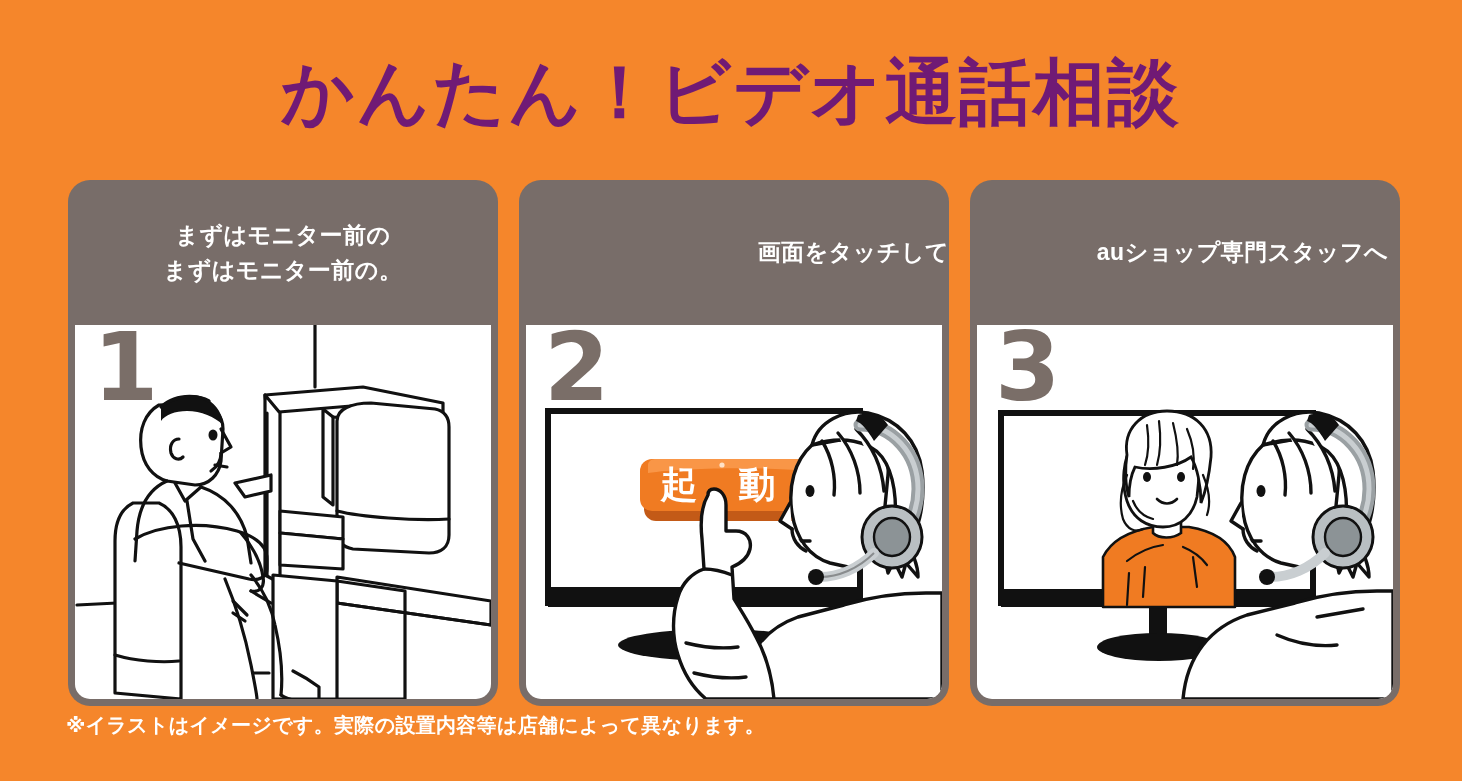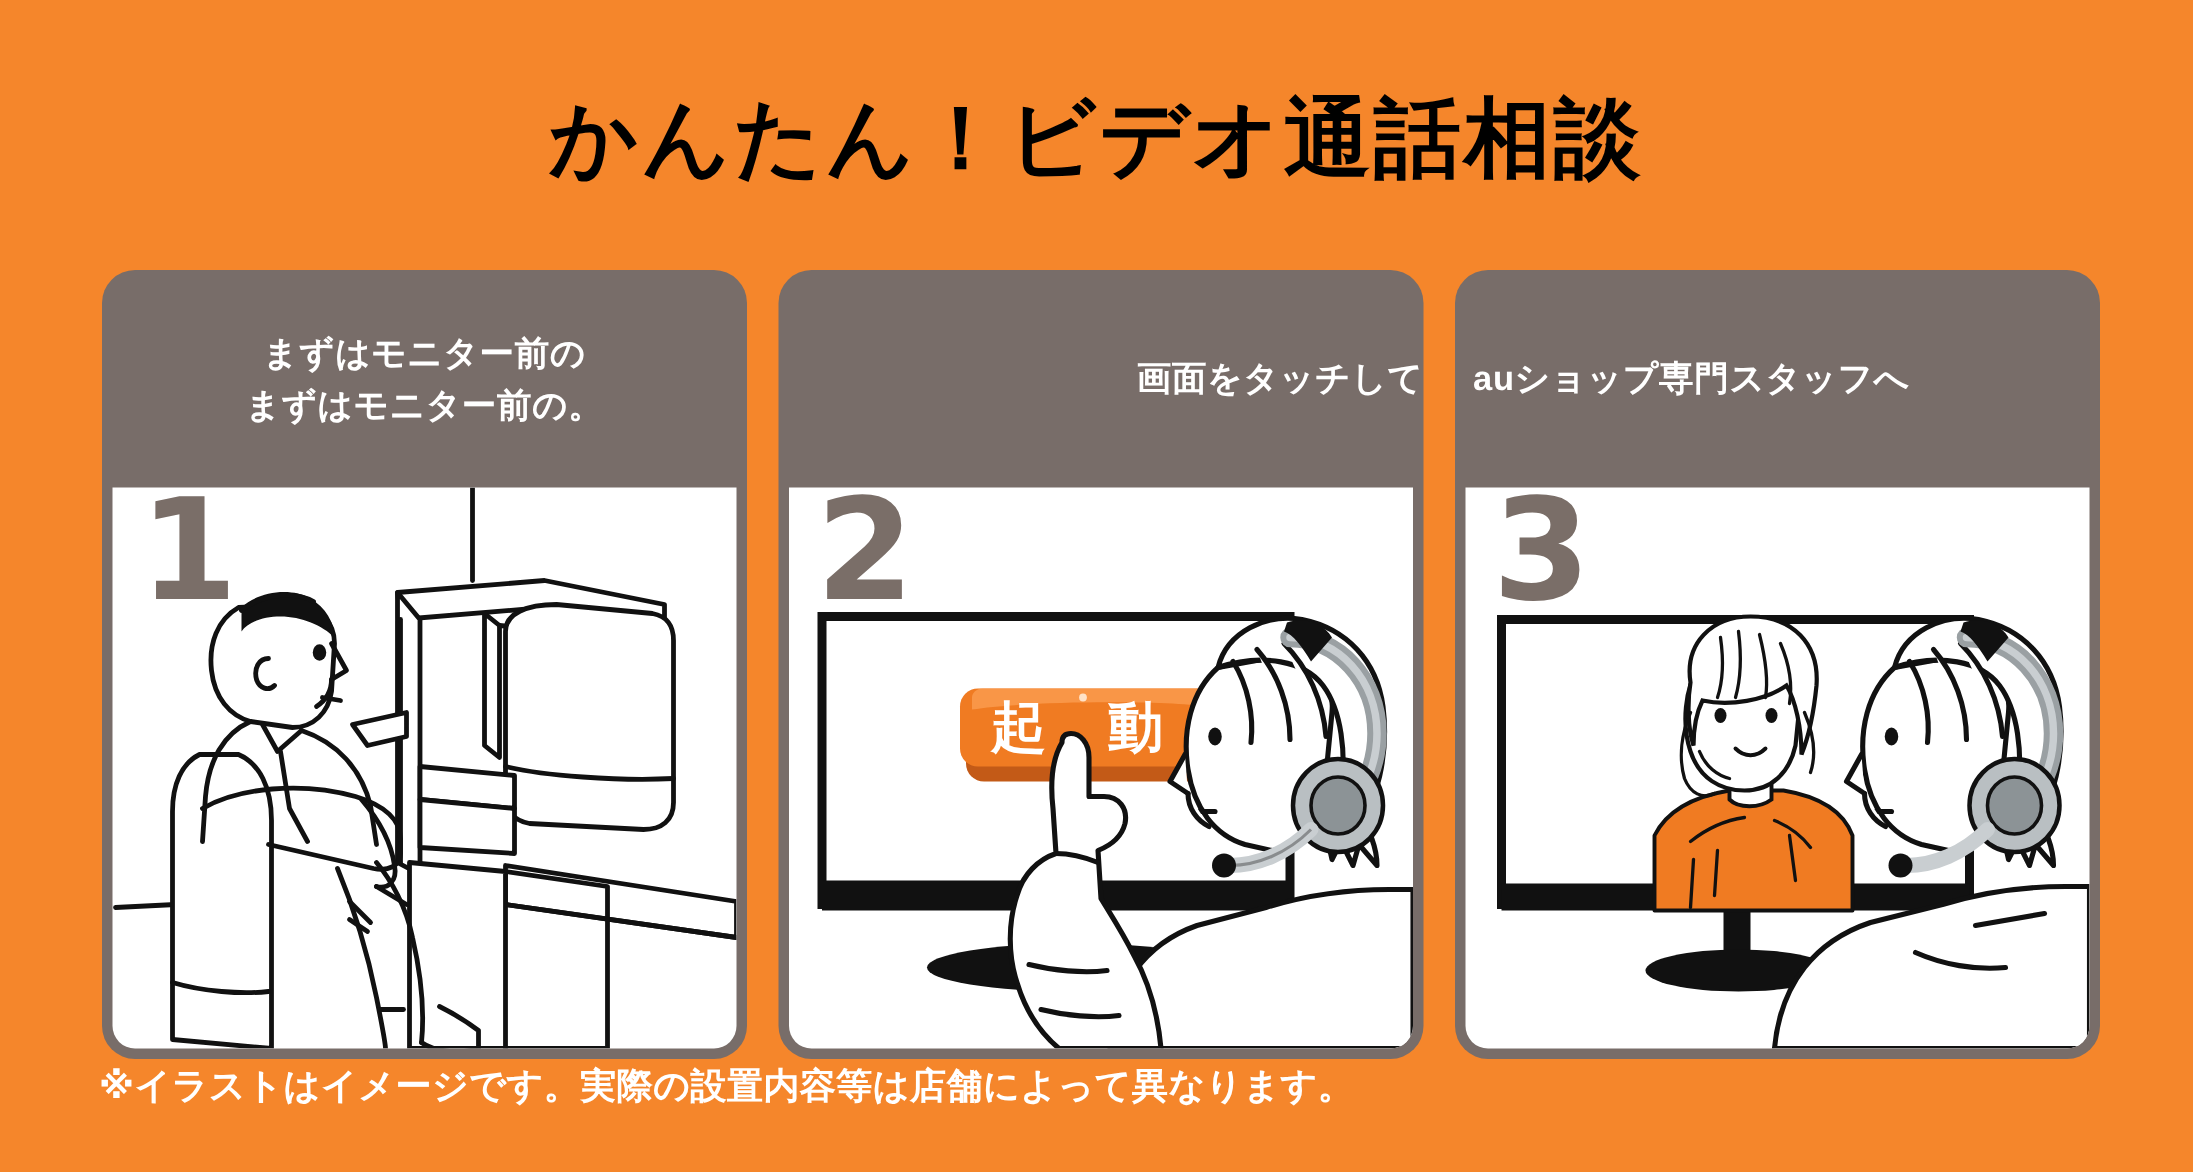--- a/index.html
+++ b/index.html
@@ -23,22 +23,22 @@
     background: #F5862B;
   }
 
   
   #title {
     position: absolute;
     left: 0;
     top: 44px;
     width: 1462px;
     text-align: center;
-    color: #000000;
-    font-size: 58px;
+    color: #701a75;
+    font-size: 72px;
     line-height: 96px;
     font-weight: 700;
     letter-spacing: 2px;
     white-space: nowrap;
     font-family: "DejaVu Sans", "Liberation Sans", sans-serif;
   }
 
   
   #panels {
     position: absolute;
@@ -73,21 +73,21 @@
     color: #FFFFFF;
     font-size: 23px;
     line-height: 35px;
     font-weight: 700;
     letter-spacing: 0.5px;
   }
   .panel-header .hline { display: block; white-space: nowrap; }
 
   .panel.p1 .panel-header { align-items: center; padding: 0 25px; }
   .panel.p2 .panel-header { align-items: flex-end; padding: 0 0 0 24px; margin-left: 42px; }
-  .panel.p3 .panel-header { align-items: flex-start; padding: 0 12px; }
+  .panel.p3 .panel-header { align-items: flex-end; padding: 0 12px; }
 
   .panel-art {
     position: relative;
     flex: 1 1 auto;
     margin: 0 7px 0 7px;
     background: #FFFFFF;
     border-radius: 0 0 15px 15px;
     overflow: hidden;
   }
 
@@ -105,21 +105,21 @@
   }
 
   .art-svg { position: absolute; left: 0; top: 0; width: 100%; height: 100%; display: block; }
 
   
   #footnote {
     position: absolute;
     left: 66px;
     top: 712px;
     color: #FFFFFF;
-    font-size: 24px;
+    font-size: 20px;
     line-height: 26px;
     font-weight: 700;
     letter-spacing: 0.3px;
     white-space: nowrap;
   }
 </style>
 </head>
 <body>
 
 <div id="poster">

